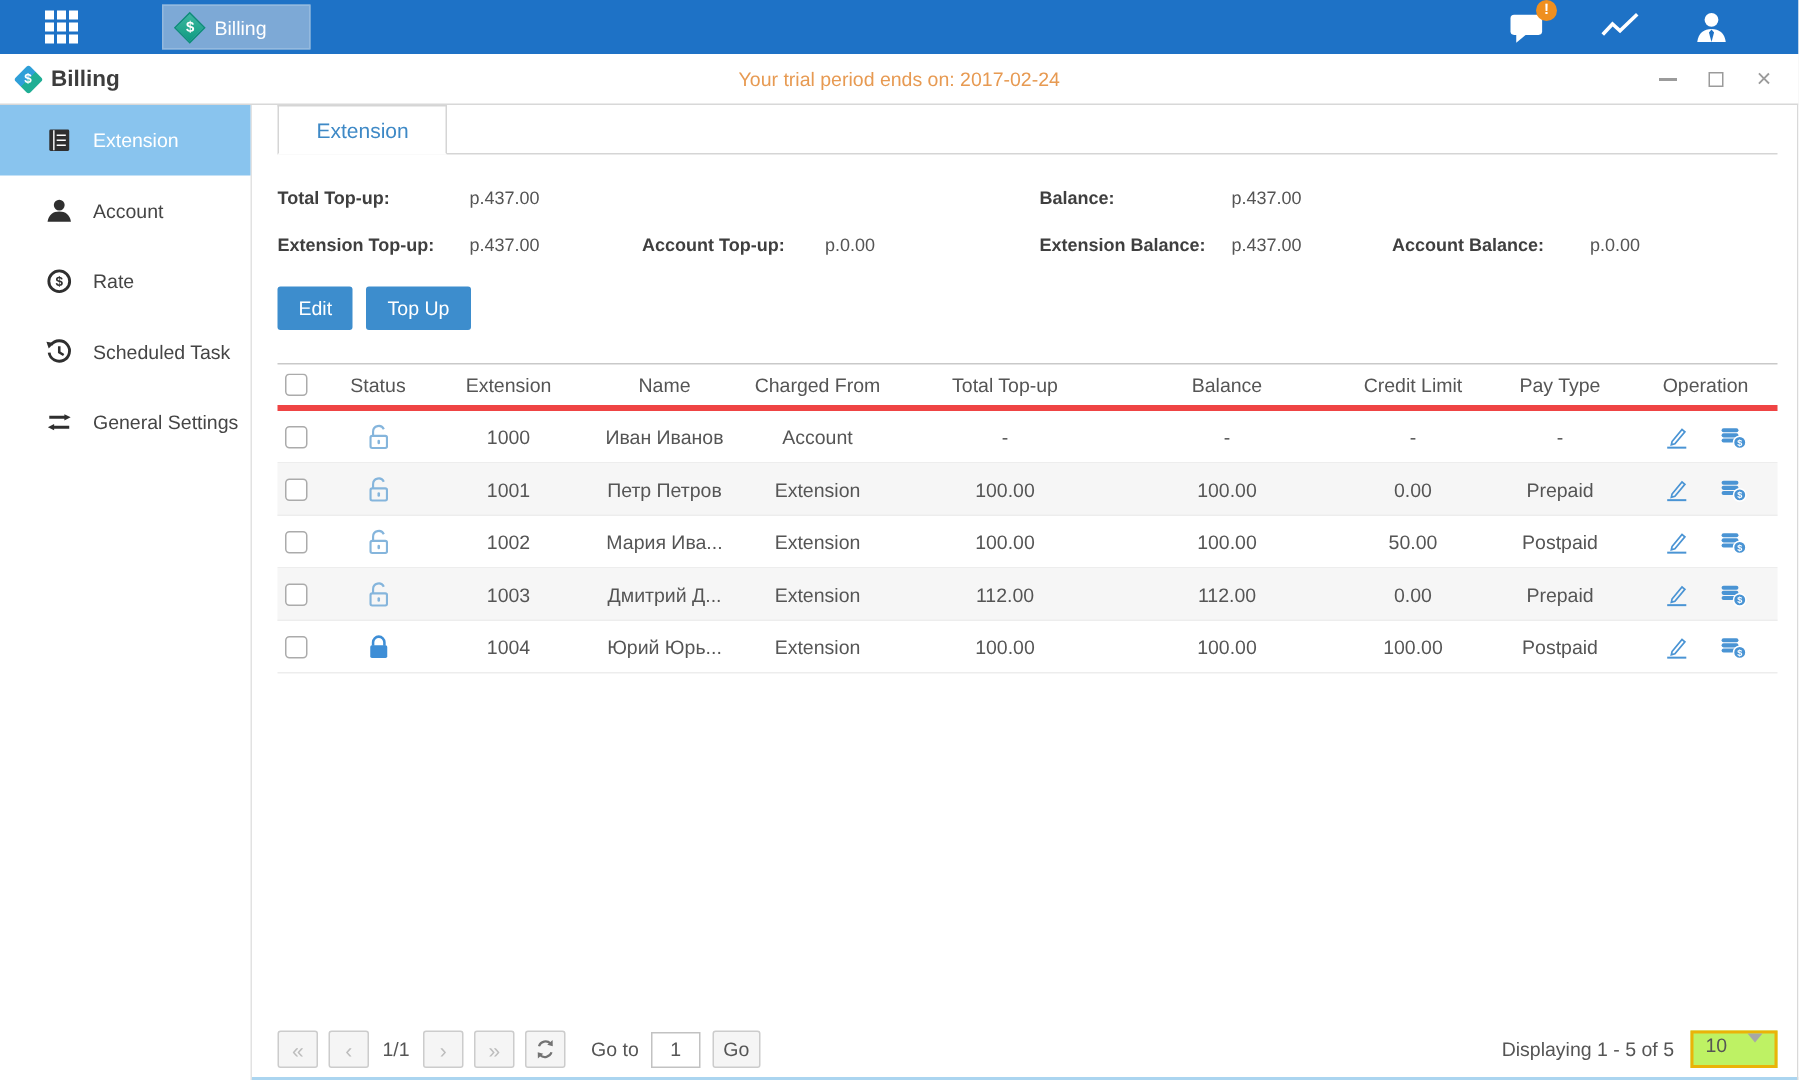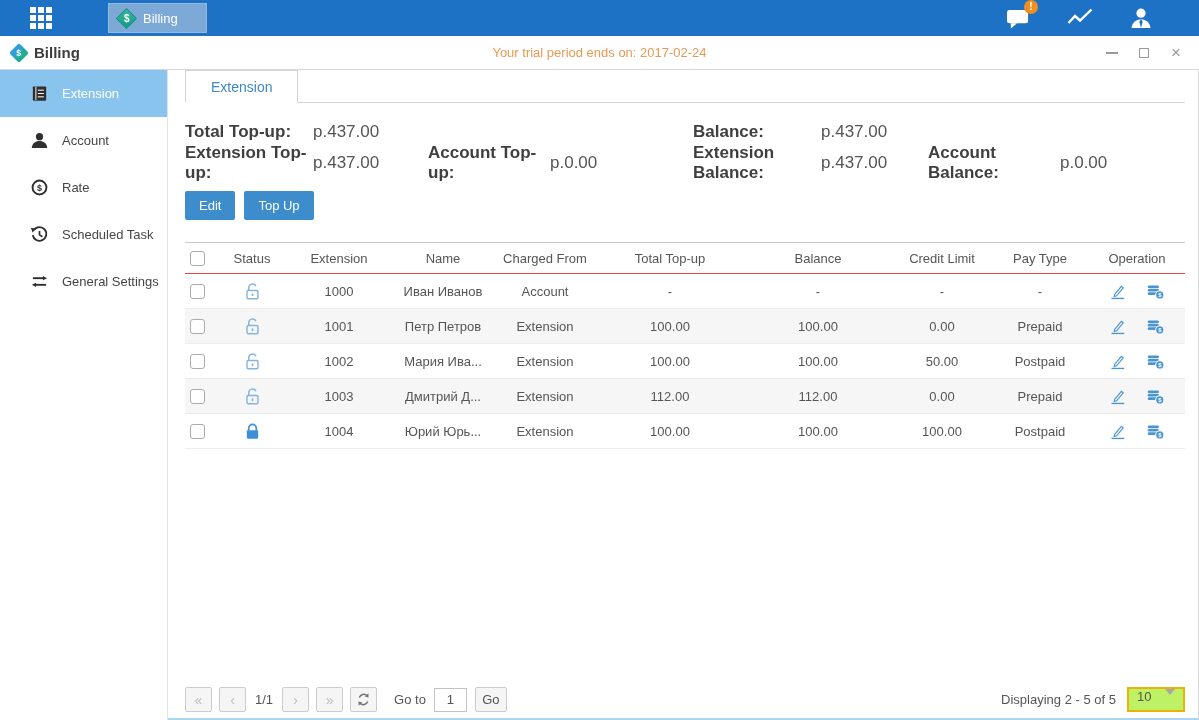--- a/index.html
+++ b/index.html
@@ -43,34 +43,34 @@
   font-size:13px;color:#454545;cursor:pointer}
 .side-item.active{background:#89c4ee;color:#fff}
 .side-ico{width:19px;height:19px;display:flex;flex:0 0 19px}
 .side-ico svg{width:19px;height:19px}
 .main{flex:1;position:relative;padding:0 14px 0 17px;min-width:0;display:flex;flex-direction:column}
 
 .tabstrip{height:33px;border-bottom:1px solid #d5d5d5;display:flex}
 .tab{background:#fff;border:1px solid #d5d5d5;border-bottom:1px solid #fff;margin-bottom:-1px;
   padding:0 25px;display:flex;align-items:center;color:#3e89c6;font-size:14px;cursor:pointer}
 
-.summary{padding-top:13px;display:flex;font-size:17px;color:#555}
+.summary{padding-top:13px;display:flex;font-size:12px;color:#555}
 .sum-left{flex:0 0 508px}
 .sum-right{flex:1}
 .sum-row{display:flex;height:31px;align-items:center}
 .sl{font-weight:bold;color:#3f3f3f}
 .wL1{width:128px}.wL2{width:115px}.wL3{width:122px}
 .wR1{width:128px}.wR2{width:107px}.wR3{width:132px}
 
 .actions{margin-top:13px;display:flex;gap:9px}
 .btn{background:#3d8dcd;color:#fff;font-size:13px;border:none;height:29px;padding:0 14px;
   border-radius:2px;cursor:pointer;font-family:inherit}
 
 .table{margin-top:22px;font-size:13px;color:#555}
-.thead{display:flex;height:32px;align-items:center;border-top:1px solid #c9c9c9;border-bottom:1px solid #ef4444}
+.thead{display:flex;height:32px;align-items:center;border-top:1px solid #c9c9c9;border-bottom:4px solid #ef4444}
 .trow{display:flex;height:35px;border-bottom:1px solid #ededed;background:#fff}
 .trow.alt{background:#f6f6f6}
 .cell{display:flex;justify-content:center;align-items:center;overflow:hidden;white-space:nowrap}
 .col-check{width:34px;justify-content:flex-start;padding-left:5px}
 .col-status{width:66px}.col-ext{width:108px}.col-name{width:100px}.col-charged{width:104px}
 .col-topup{width:146px}.col-balance{width:150px}.col-credit{width:98px}.col-pay{width:98px}
 .col-op{width:96px;gap:18px}
 .checkbox{width:15px;height:15px;border:1px solid #ababab;border-radius:3px;background:#fff;cursor:pointer;display:block}
 .lock{display:flex;color:#85b5dc}
 .lock.locked{color:#3e8ed6}
@@ -482,21 +482,21 @@
             <path d="M4 6.6A5.6 5.6 0 0 1 13.2 4.4"></path>
               <polygon points="14.9,1.6 15,6.6 10.6,5.4" fill="#737373" stroke="none"></polygon>
             <path d="M14 11.4A5.6 5.6 0 0 1 4.8 13.6"></path>
               <polygon points="3.1,16.4 3,11.4 7.4,12.6" fill="#737373" stroke="none"></polygon>
           </svg>
         </span>
         <span class="goto-label">Go to</span>
         <input class="goto-input" value="1" style="">
         <span class="go-btn">Go</span>
         <div class="pg-right">
-          <span>Displaying 2 - 5 of 5</span>
+          <span>Displaying 1 - 5 of 5</span>
           <span class="pagesize">
             <span>10</span>
             <span class="caret"></span>
           </span>
         </div>
       </div>
     </div>
   </div>
 </div>
 

